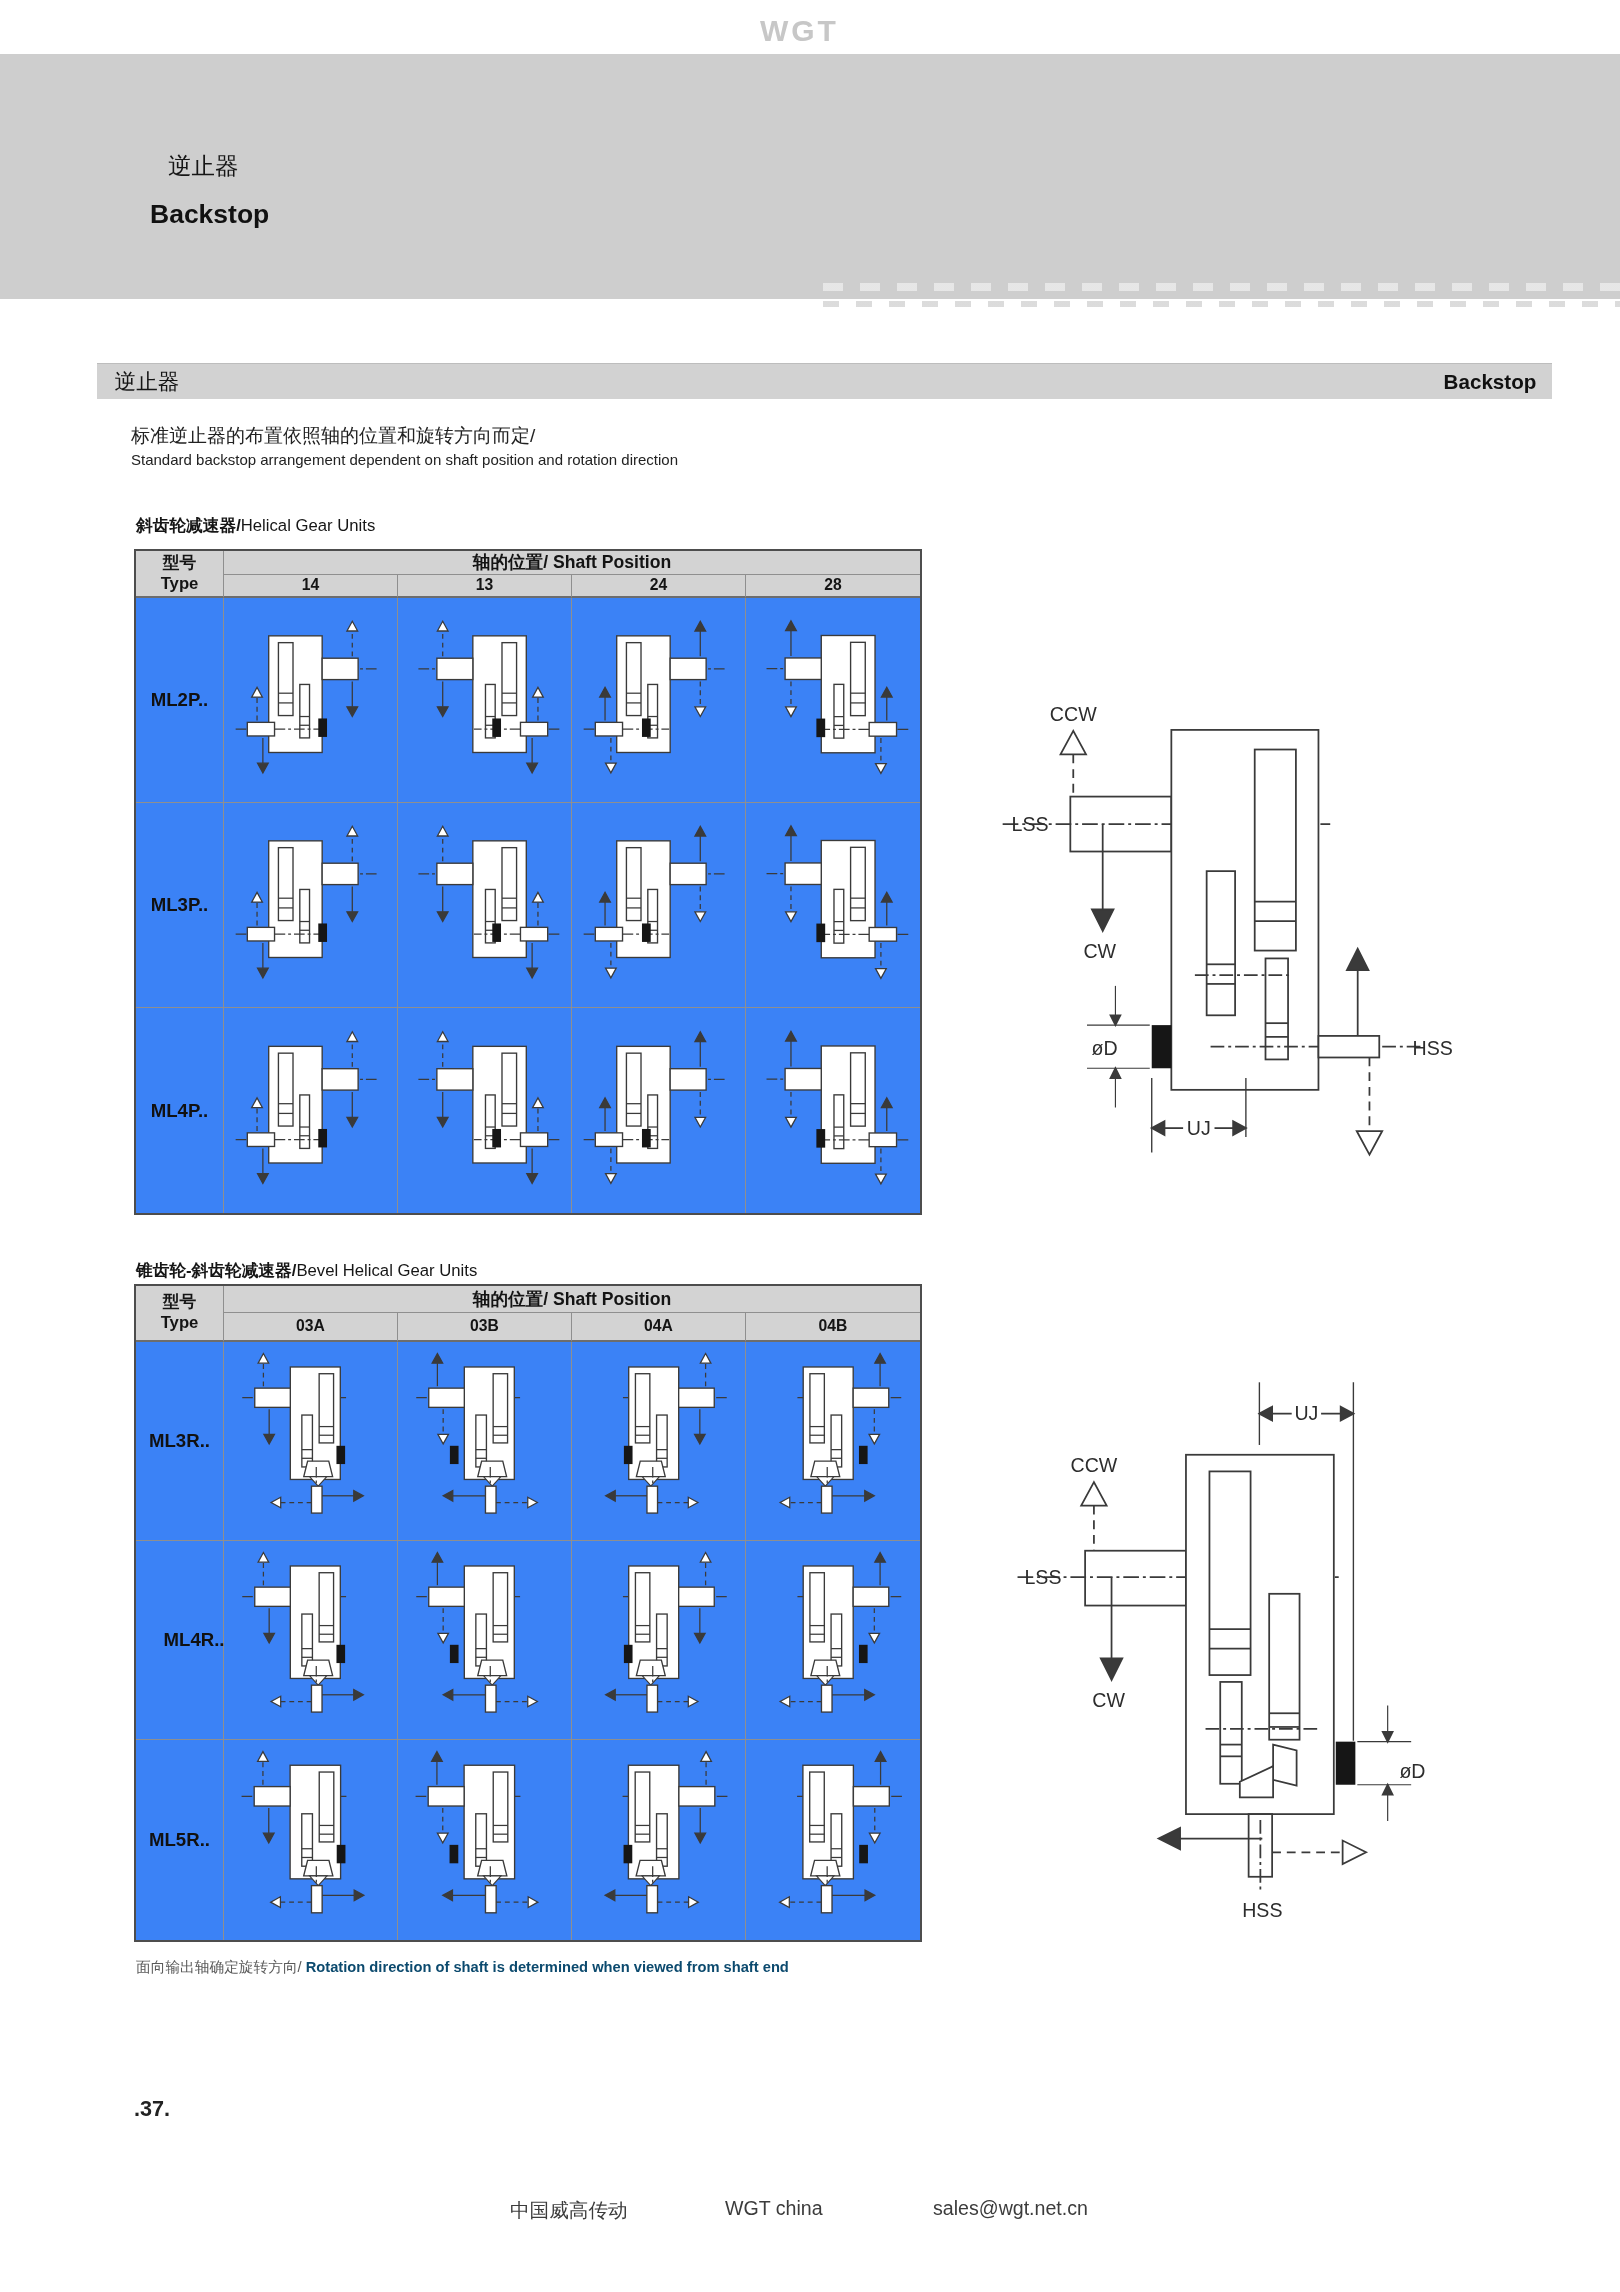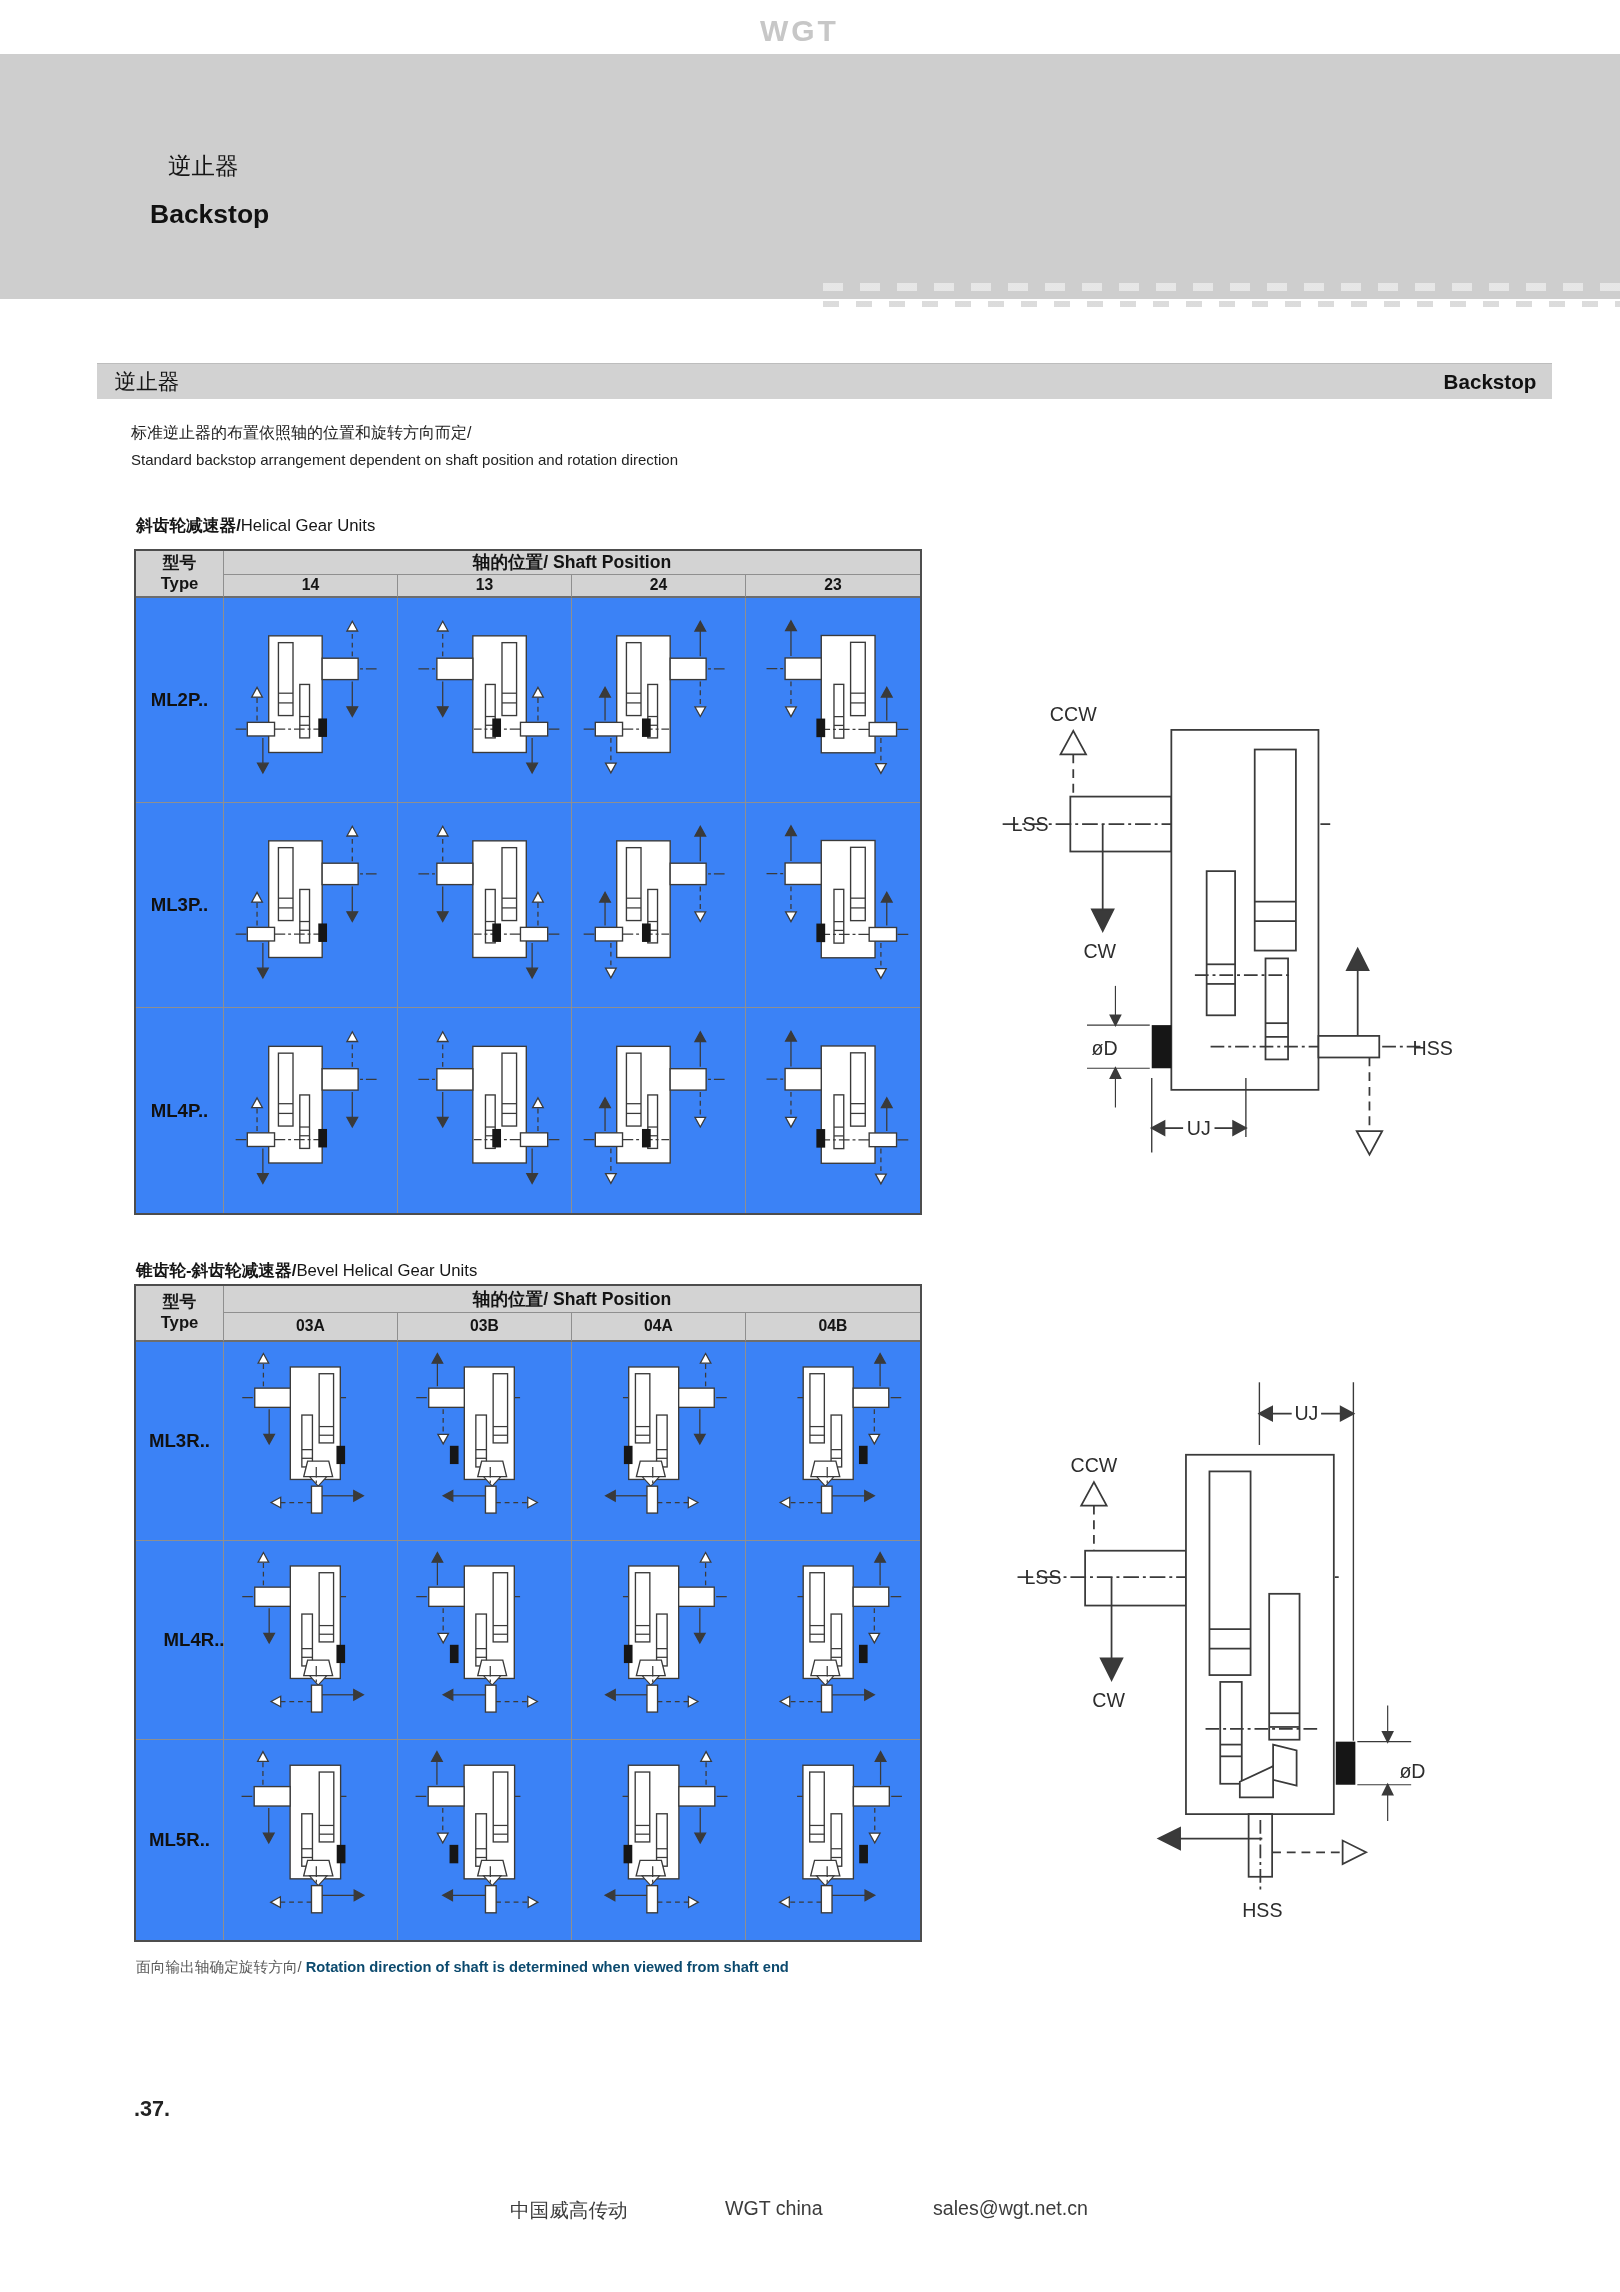--- a/index.html
+++ b/index.html
@@ -16,21 +16,21 @@
         background:repeating-linear-gradient(90deg,#ffffff 0 19.6px,rgba(255,255,255,0) 19.6px 37px);}
   .band-dashes2{position:absolute;left:823px;top:247px;width:797px;height:5.9px;opacity:.35;
         background:repeating-linear-gradient(90deg,#9a9a9a 0 15.7px,rgba(255,255,255,0) 15.7px 33px);}
   
   .secbar{position:absolute;left:97px;top:363px;width:1455px;height:36px;background:#d2d2d2;
         border-top:1px solid #bdbdbd;display:flex;align-items:center;justify-content:space-between;
         padding:0 15.7px 0 17.6px;box-sizing:border-box;}
   .secbar-cn{font-size:21.6px;font-weight:500;color:#151515;}
   .secbar-en{font-size:20.6px;font-weight:bold;color:#111;}
   
-  .intro-cn{position:absolute;left:131px;top:423px;font-size:16px;color:#222;}
+  .intro-cn{position:absolute;left:131px;top:423px;font-size:19px;color:#222;}
   .intro-en{position:absolute;left:131px;top:451px;font-size:15px;color:#222;}
   
   .tbl-heading{position:absolute;font-size:16.7px;color:#161616;}
   .tbl-heading b{font-weight:bold;}
   #heading1{left:136px;top:514px;}
   #heading2{left:136px;top:1259px;}
   
   .gtable{position:absolute;display:grid;border:2px solid #4d4d4d;background:#3b82f6;}
   #table1{left:134px;top:549px;grid-template-columns:88px repeat(4,174px);
           grid-template-rows:23.5px 23.5px 205px 205px 205px;}
@@ -90,21 +90,21 @@
 
   <div class="gtable" id="table1">
       <div class="cell hdr type-hdr" style="grid-area: 1 / 1 / span 2;">
         <div>型号</div>
         <div>Type</div>
       </div>
       <div class="cell hdr pos-hdr last-c" style="grid-area: 1 / 2 / auto / span 4;">轴的位置/ Shaft Position</div>
       <div class="cell hdr col-hdr" style="grid-area: 2 / 2;">14</div>
       <div class="cell hdr col-hdr" style="grid-area: 2 / 3;">13</div>
       <div class="cell hdr col-hdr" style="grid-area: 2 / 4;">24</div>
-      <div class="cell hdr col-hdr last-c" style="grid-area: 2 / 5;">23</div>
+      <div class="cell hdr col-hdr last-c" style="grid-area: 2 / 5;">28</div>
       <div class="cell type-cell" style="grid-area: 3 / 1;">ML2P..</div>
       <div class="cell diag-cell" style="grid-area: 3 / 2;">
         <svg viewBox="0 0 178 206" preserveAspectRatio="xMidYMid meet">
           <line x1="46" y1="71" x2="158" y2="71" stroke="#3a3a3a" stroke-width="1.3" stroke-dasharray="11 3 3 3"></line>
           <rect x="46" y="37" width="55" height="120" fill="#fff" stroke="#3a3a3a" stroke-width="1.4"></rect>
           <rect x="56" y="44" width="15" height="75" fill="#fff" stroke="#3a3a3a" stroke-width="1.4"></rect>
           <line x1="56" y1="96" x2="71" y2="96" stroke="#3a3a3a" stroke-width="1.3"></line>
           <line x1="56" y1="106" x2="71" y2="106" stroke="#3a3a3a" stroke-width="1.3"></line>
           <rect x="78" y="87" width="10" height="55" fill="#fff" stroke="#3a3a3a" stroke-width="1.4"></rect>
           <line x1="78" y1="120" x2="88" y2="120" stroke="#3a3a3a" stroke-width="1.3"></line>

